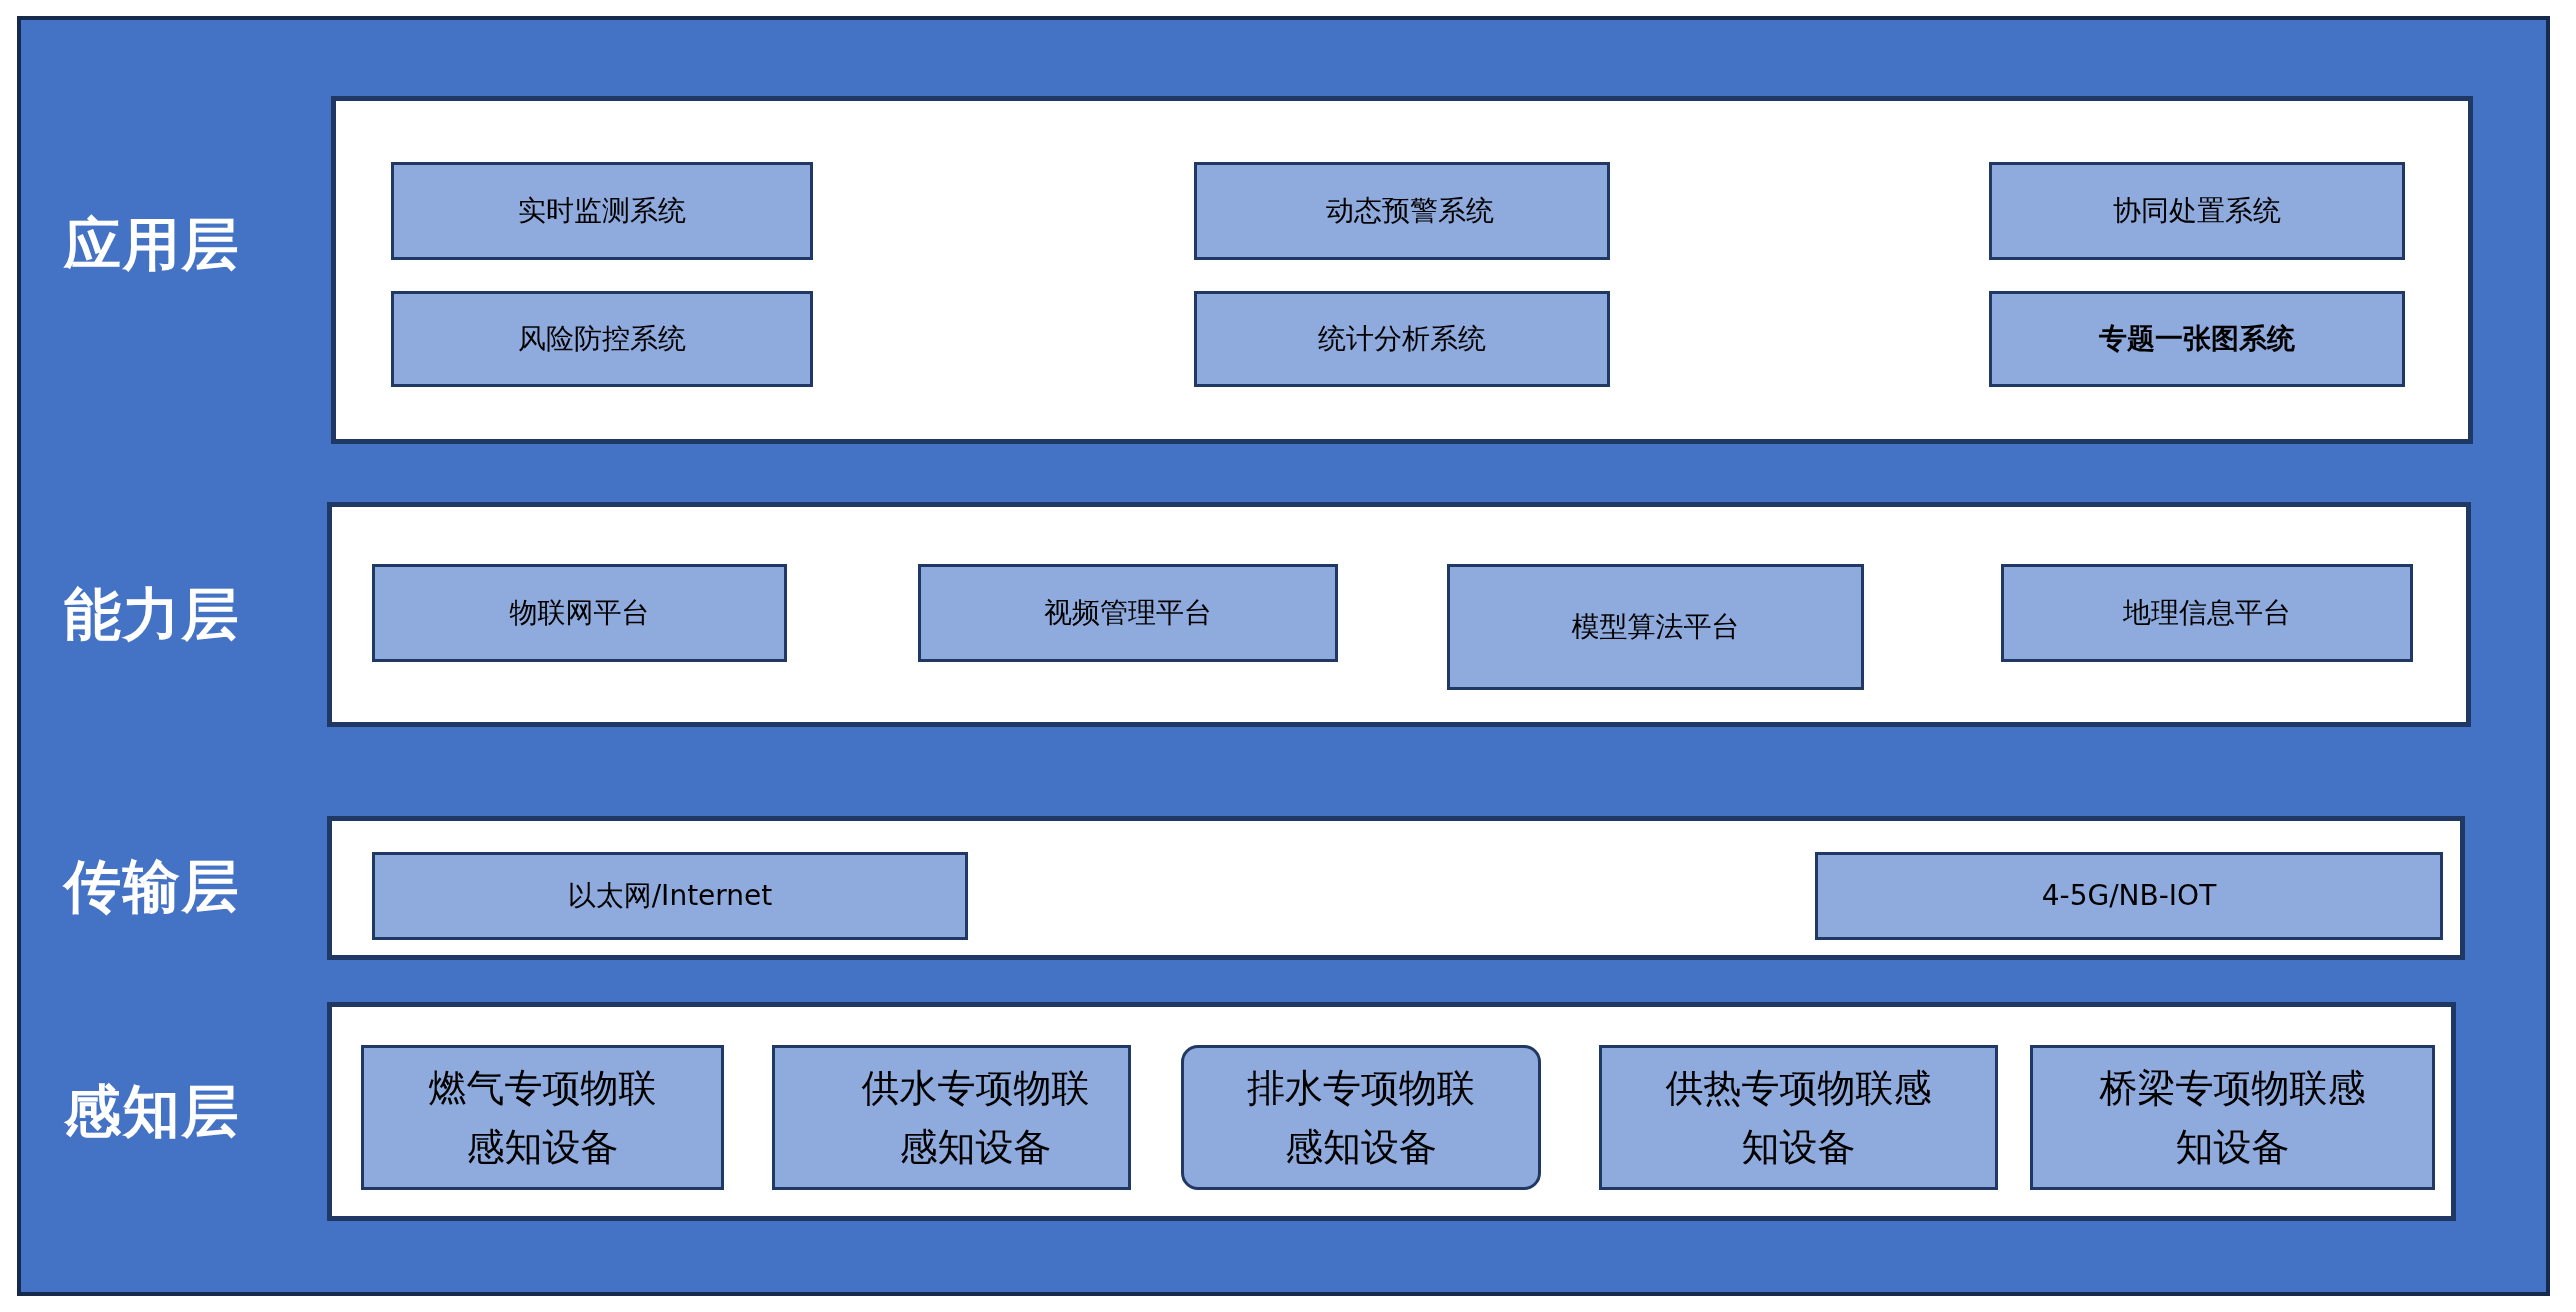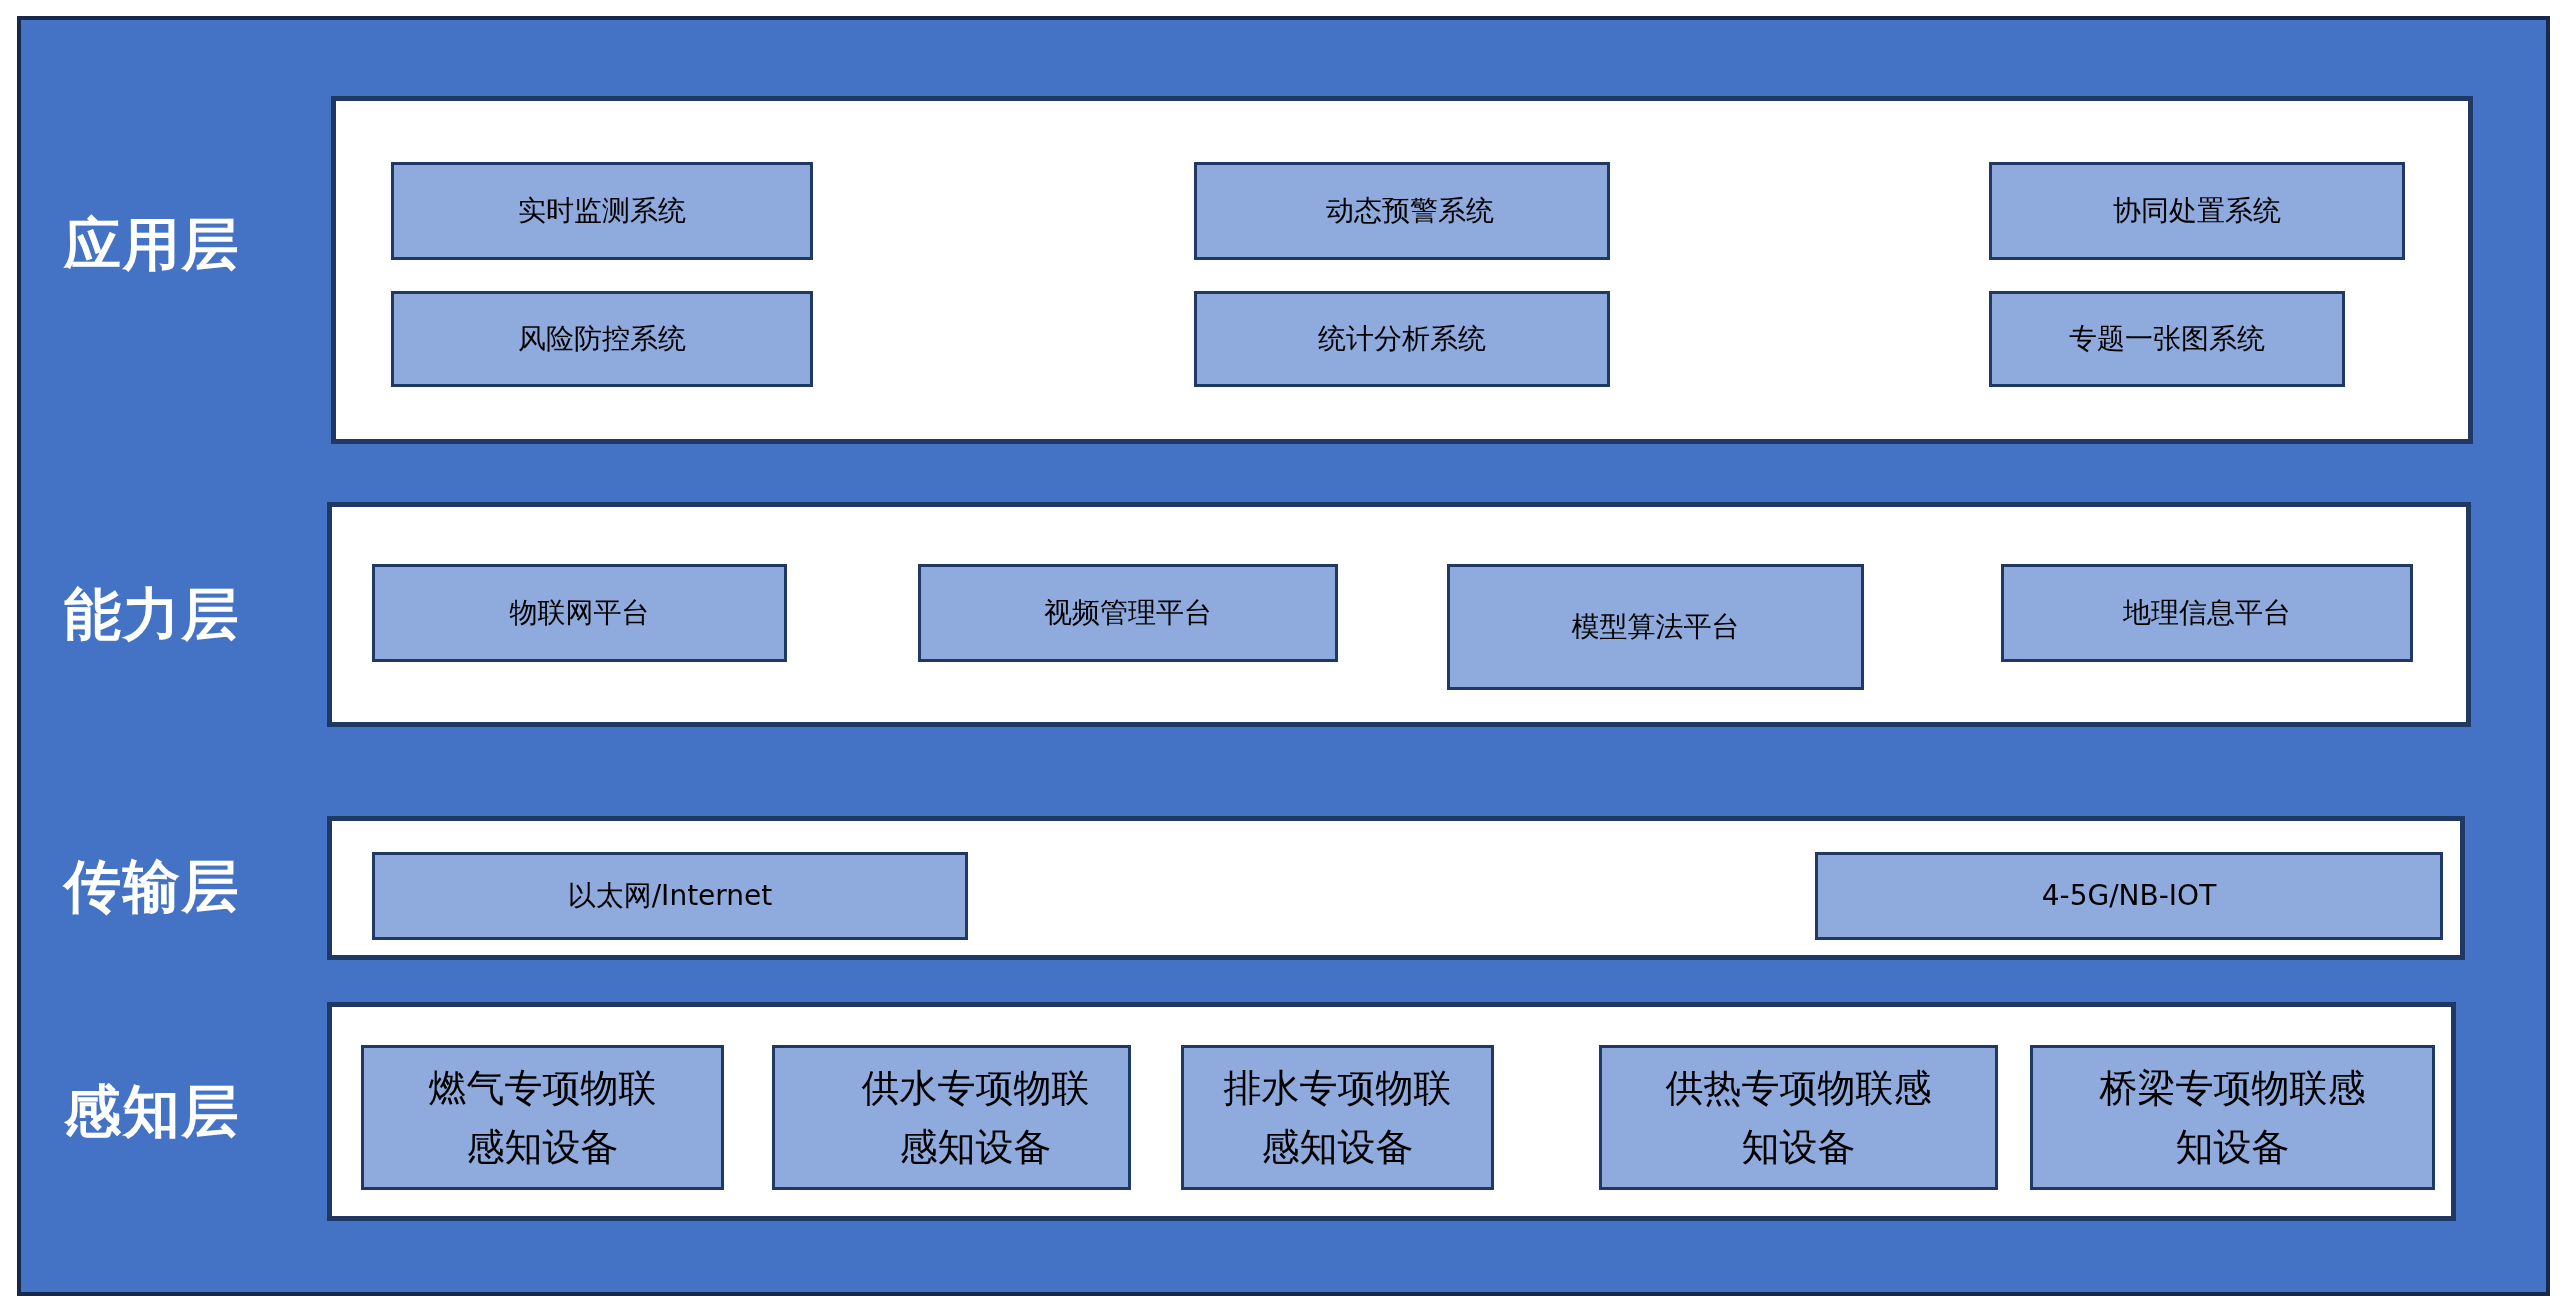--- a/index.html
+++ b/index.html
@@ -64,40 +64,40 @@
 <div id="canvas">
   <div class="outer-rect"></div>
 
   <div class="layer-label" style="top:245px;">应用层</div>
   <div class="panel" style="left:331px; top:96px; width:2142px; height:348px;"></div>
   <div class="box" style="left:391px; top:162px; width:422px; height:98px;">实时监测系统</div>
   <div class="box" style="left:1194px; top:162px; width:416px; height:98px;padding-left:16px;">动态预警系统</div>
   <div class="box" style="left:1989px; top:162px; width:416px; height:98px;">协同处置系统</div>
   <div class="box" style="left:1194px; top:291px; width:416px; height:96px;">统计分析系统</div>
   <div class="box" style="left:391px; top:291px; width:422px; height:96px;">风险防控系统</div>
-  <div class="box" style="left:1989px; top:291px; width:356px; height:96px;">专题一张图系统</div>
+  <div class="box" style="left:1989px; top:291px; width:416px; height:96px;font-weight:bold;">专题一张图系统</div>
 
   <div class="layer-label" style="top:615px;">能力层</div>
   <div class="panel" style="left:327px; top:502px; width:2144px; height:225px;"></div>
   <div class="box" style="left:372px; top:564px; width:415px; height:98px;">物联网平台</div>
   <div class="box" style="left:918px; top:564px; width:420px; height:98px;">视频管理平台</div>
   <div class="box" style="left:1447px; top:564px; width:417px; height:126px;">模型算法平台</div>
   <div class="box" style="left:2001px; top:564px; width:412px; height:98px;">地理信息平台</div>
 
   <div class="layer-label" style="top:887px;">传输层</div>
   <div class="panel" style="left:327px; top:816px; width:2138px; height:144px;"></div>
   <div class="box" style="left:372px; top:852px; width:596px; height:88px;">以太网/Internet</div>
   <div class="box" style="left:1815px; top:852px; width:628px; height:88px;">4-5G/NB-IOT</div>
 
   <div class="layer-label" style="top:1112px;">感知层</div>
   <div class="panel" style="left:327px; top:1002px; width:2129px; height:219px;"></div>
   <div class="box small-text" style="left:361px; top:1045px; width:363px; height:145px;">燃气专项物联
 感知设备</div>
   <div class="box small-text" style="left:772px; top:1045px; width:359px; height:145px;padding-left:48px;">供水专项物联
 感知设备</div>
-  <div class="box small-text" style="left:1181px; top:1045px; width:313px; height:145px;">排水专项物联
+  <div class="box small-text" style="left:1181px; top:1045px; width:360px; height:145px;border-radius:17px;">排水专项物联
 感知设备</div>
   <div class="box small-text" style="left:1599px; top:1045px; width:399px; height:145px;">供热专项物联感
 知设备</div>
   <div class="box small-text" style="left:2030px; top:1045px; width:405px; height:145px;">桥梁专项物联感
 知设备</div>
 </div>
 
 
 </body></html>

